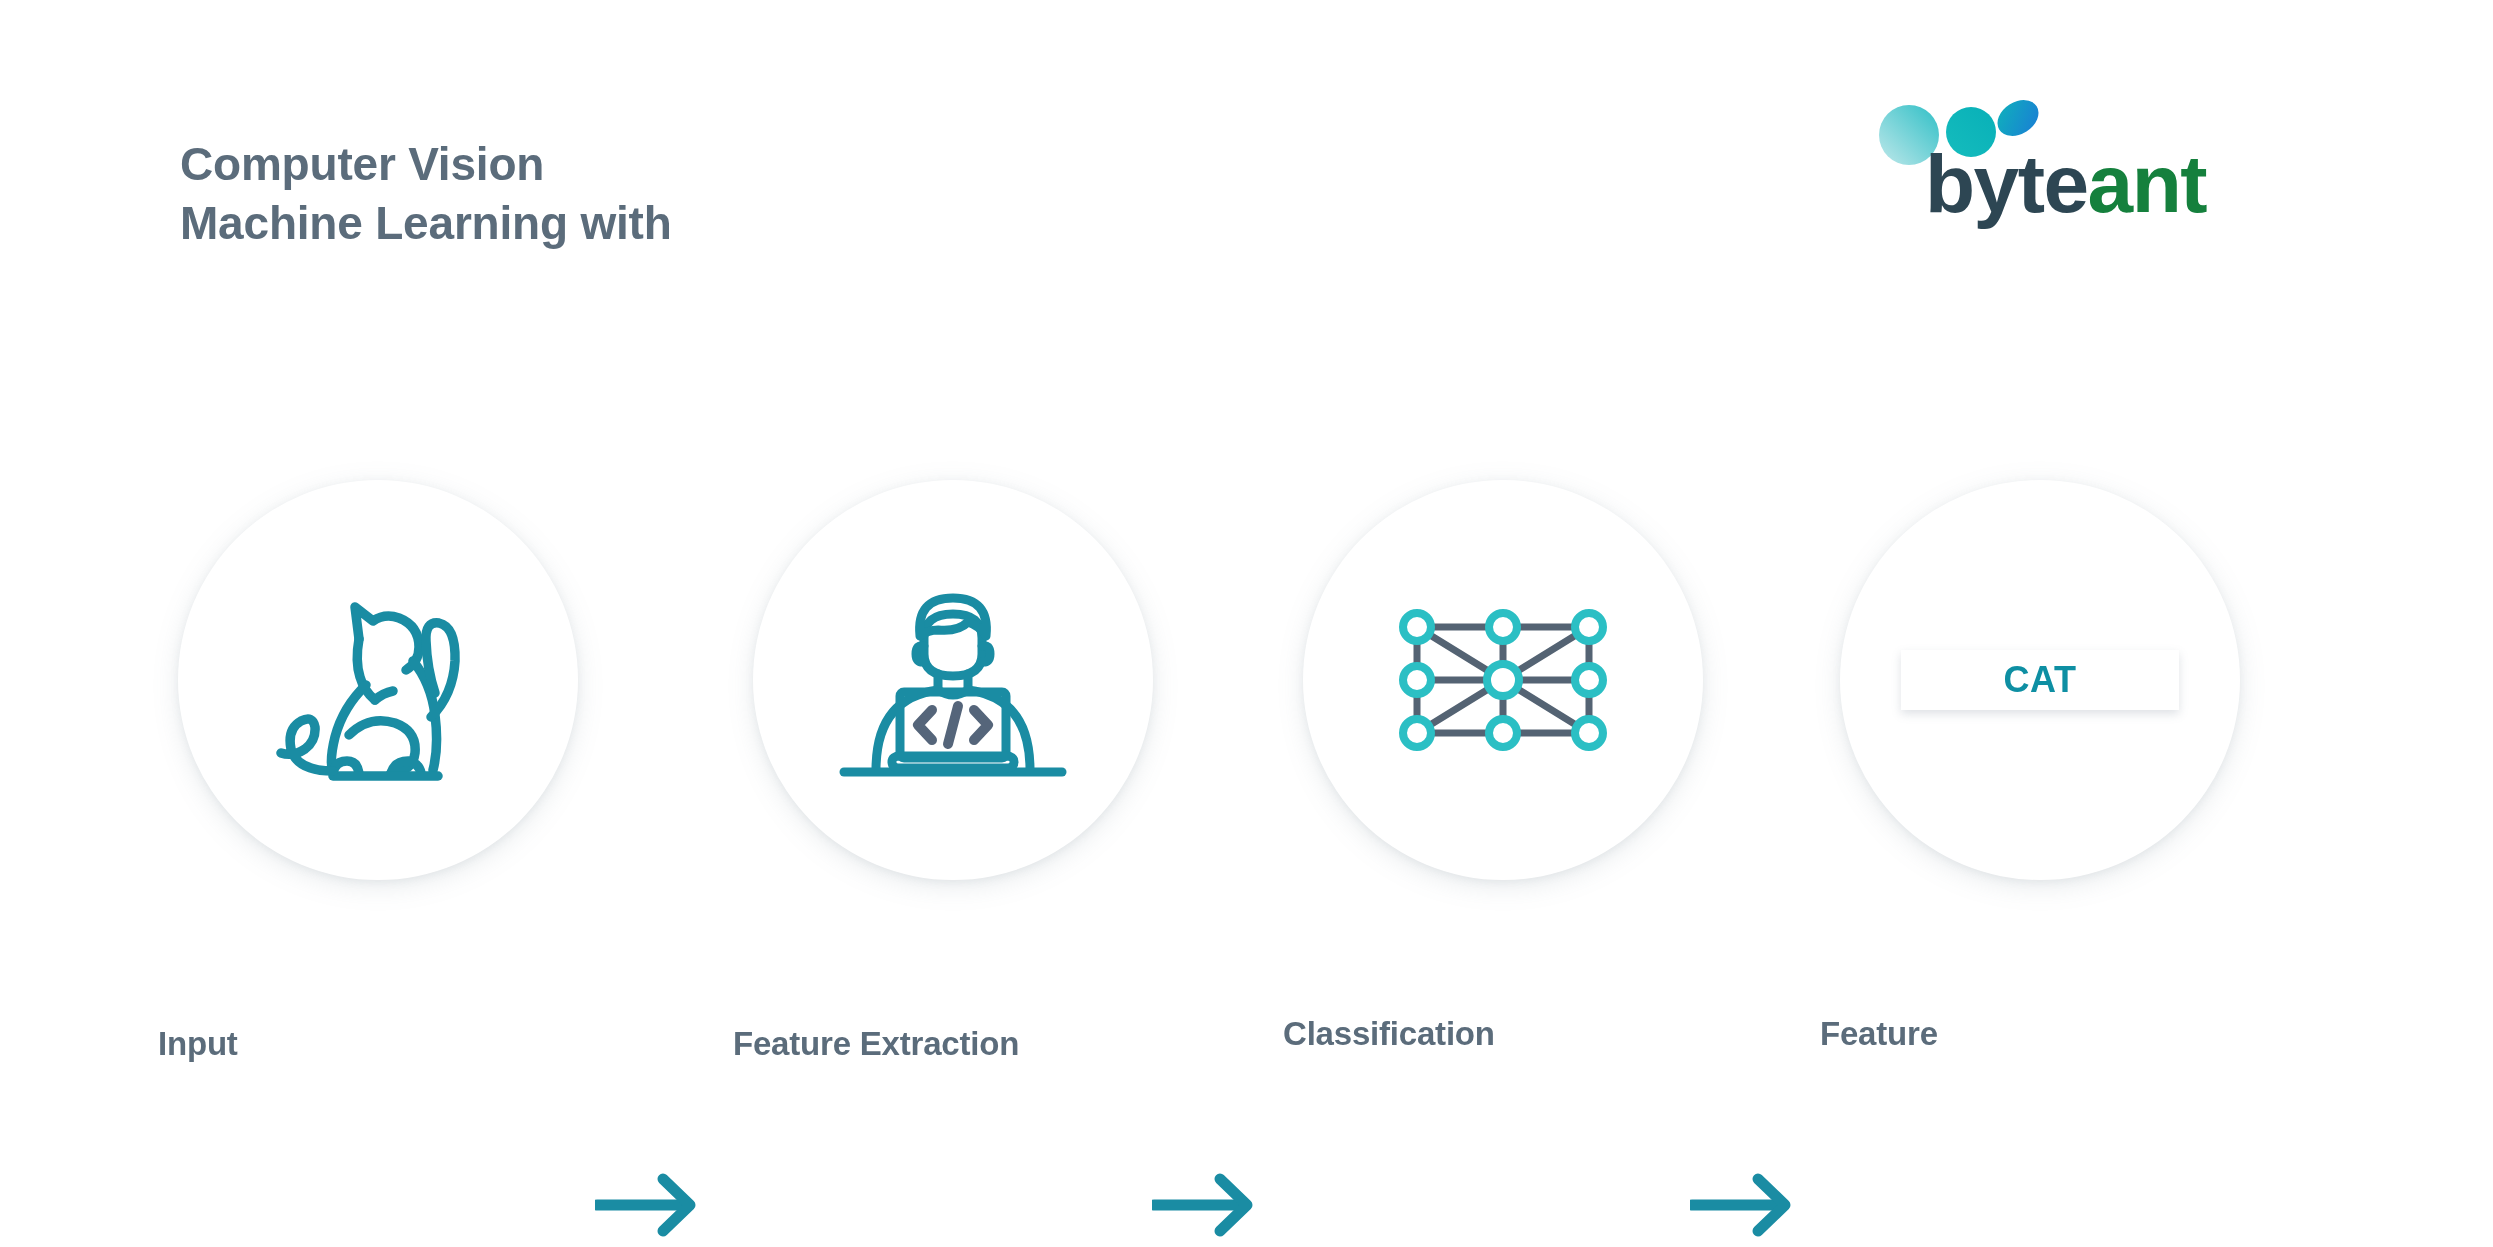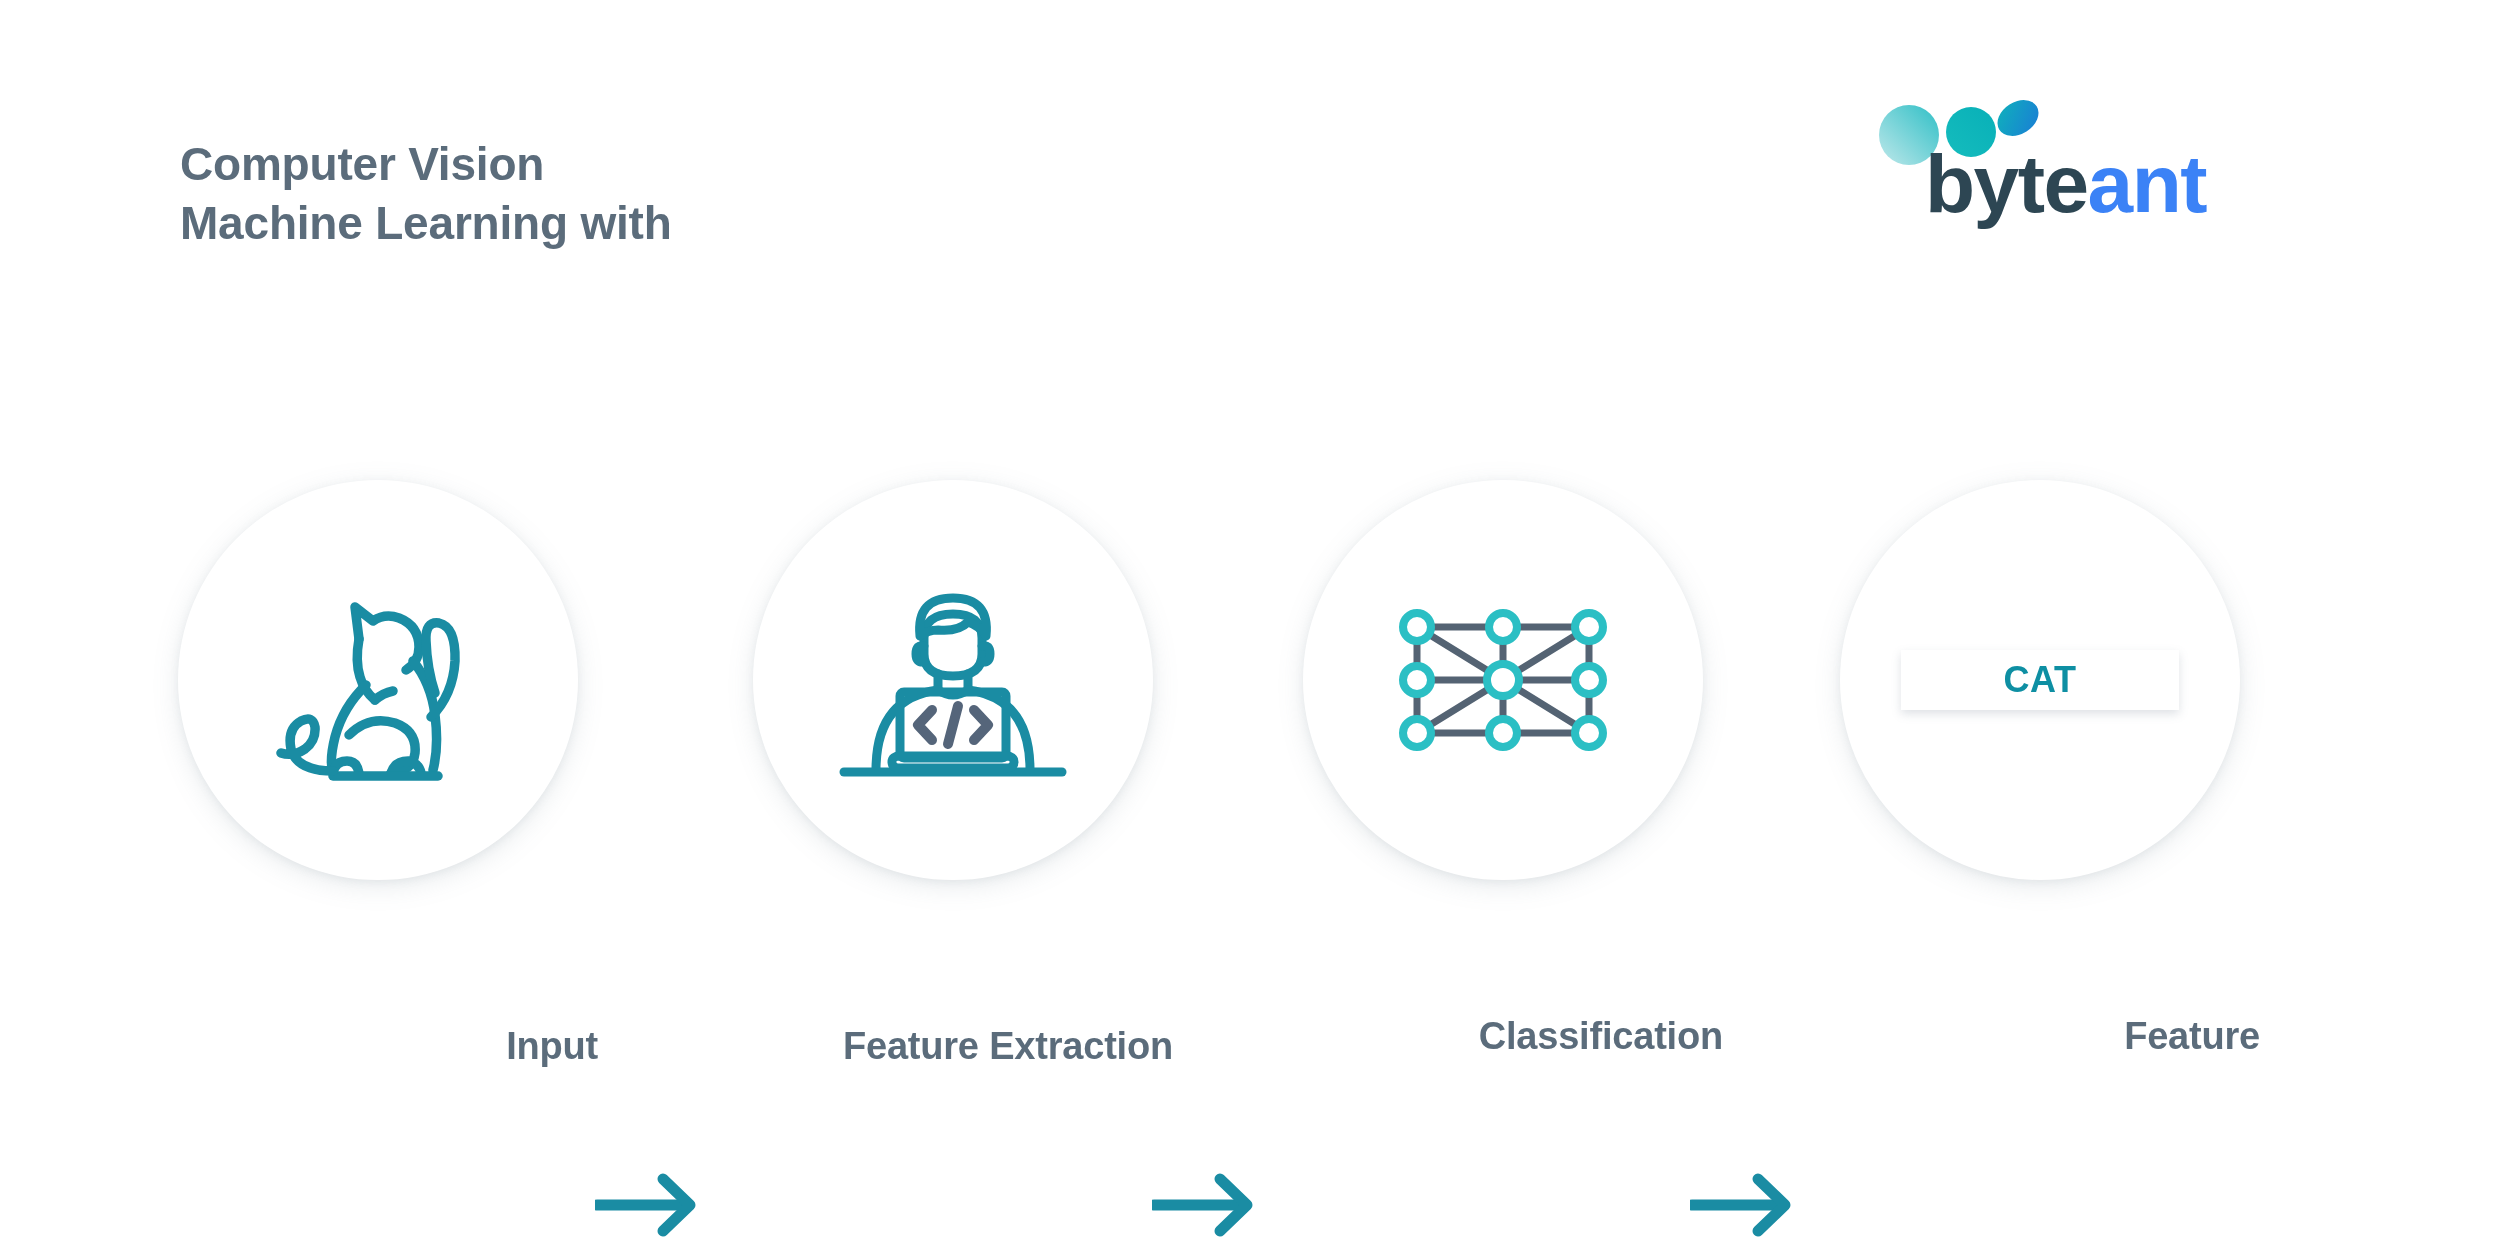--- a/index.html
+++ b/index.html
@@ -42,21 +42,21 @@
     position: absolute;
     left: 50px;
     top: 88px;
     font-size: 82px;
     font-weight: bold;
     letter-spacing: -1.5px;
     line-height: 1;
     white-space: nowrap;
   }
   .logo-byte { color: #2d4653; text-align: right; }
-  .logo-ant  { color: #3b82f6; }
+  .logo-ant  { color: #15803d; }
 
   
   #pipeline {
     position: absolute;
     left: 0;
     top: 470px;
     width: 2493px;
     height: 460px;
   }
   .stage {
@@ -83,22 +83,22 @@
     width: 400px;
     height: 400px;
     display: flex;
     align-items: center;
     justify-content: center;
   }
   .stage-label {
     position: absolute;
     top: 520px;
     width: 440px;
-    text-align: right;
-    font-size: 38px;
+    text-align: left;
+    font-size: 33px;
     font-weight: bold;
     color: #5b6c7b;
     letter-spacing: -0.2px;
   }
 
   
   #stage-input          { left: 158px; }
   #stage-feature        { left: 733px; }
   #stage-classification { left: 1283px; }
   #stage-output         { left: 1820px; }

